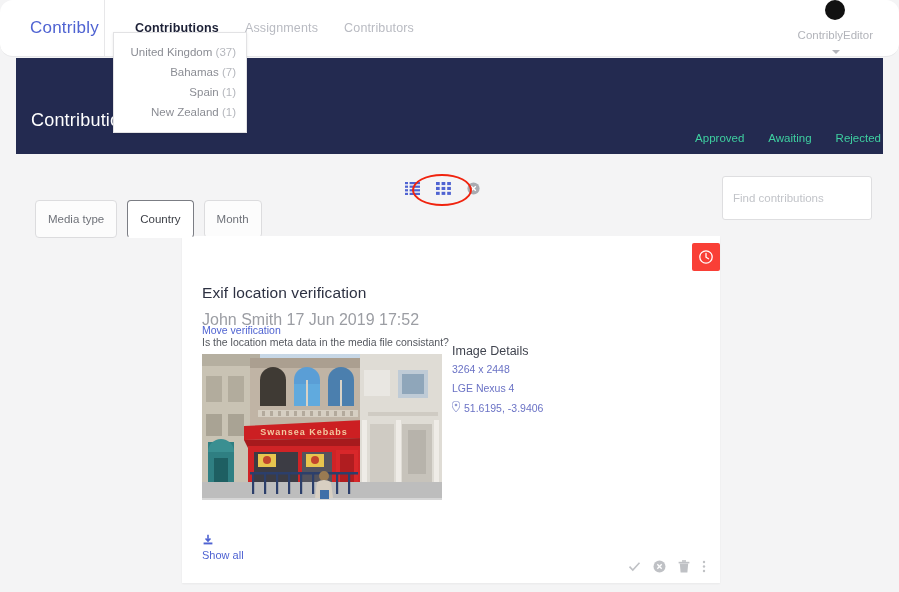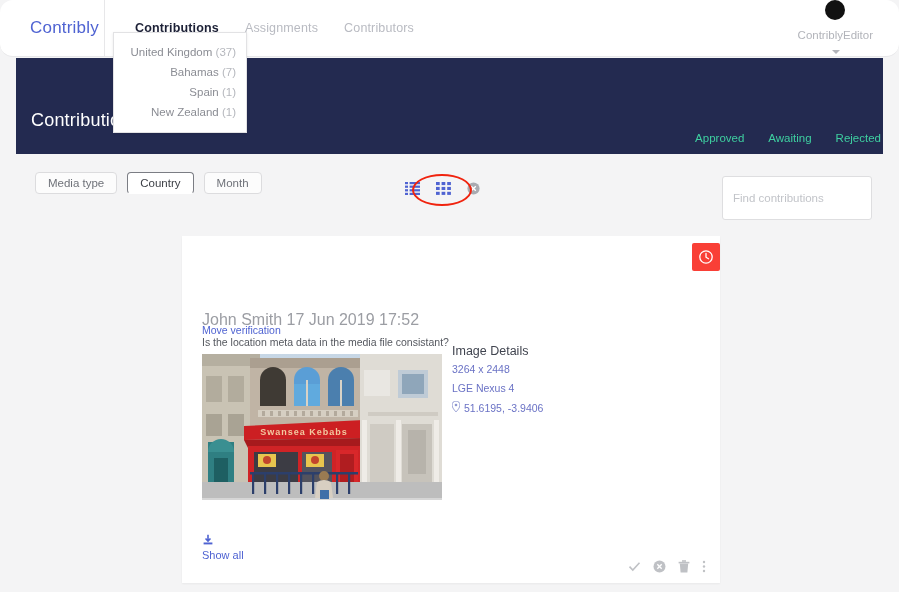--- a/index.html
+++ b/index.html
@@ -130,32 +130,33 @@
   }
   .filters {
     position: absolute;
     left: 35px;
     top: 2px;
     display: flex;
     gap: 10px;
   }
   .filter-btn {
     min-width: 58px;
-    height: 22px;
+    height: 38px;
     padding: 0 12px;
     background: #fcfcfc;
     border: 1px solid #dcdcde;
     border-radius: 4px;
     font-size: 11.5px;
     color: #6f7279;
     display: flex;
     align-items: center;
     justify-content: center;
     box-sizing: border-box;
     cursor: pointer;
+    margin-top: 28px;
   }
   .filter-btn.open {
     border-color: #7b7d84;
     color: #3c3f46;
     background: #ffffff;
     border-bottom-color: #ffffff;
     position: relative;
     z-index: 30;
   }
 
@@ -447,20 +448,21 @@
 
 <div class="card">
 
   <div class="status-badge">
     <svg width="16" height="16" viewBox="0 0 16 16">
       <circle cx="8" cy="8" r="6.2" fill="none" stroke="#ffffff" stroke-width="1.3"></circle>
       <path d="M8 4.4 L8 8.2 L10.5 9.7" stroke="#ffffff" stroke-width="1.3" fill="none" stroke-linecap="round"></path>
     </svg>
   </div>
 
+  <div class="card-title">Exif location verification</div>
   <div class="card-meta">John Smith 17 Jun 2019 17:52</div>
   <a class="card-move" href="#">Move verification</a>
   <div class="card-question">Is the location meta data in the media file consistant?</div>
 
   <div class="photo">
     <svg width="240" height="170" viewBox="0 0 240 170">
       <defs>
         <linearGradient id="sky" x1="0" y1="0" x2="0" y2="1">
           <stop offset="0" stop-color="#c7d7e6"></stop>
           <stop offset="1" stop-color="#e3e9ef"></stop>

